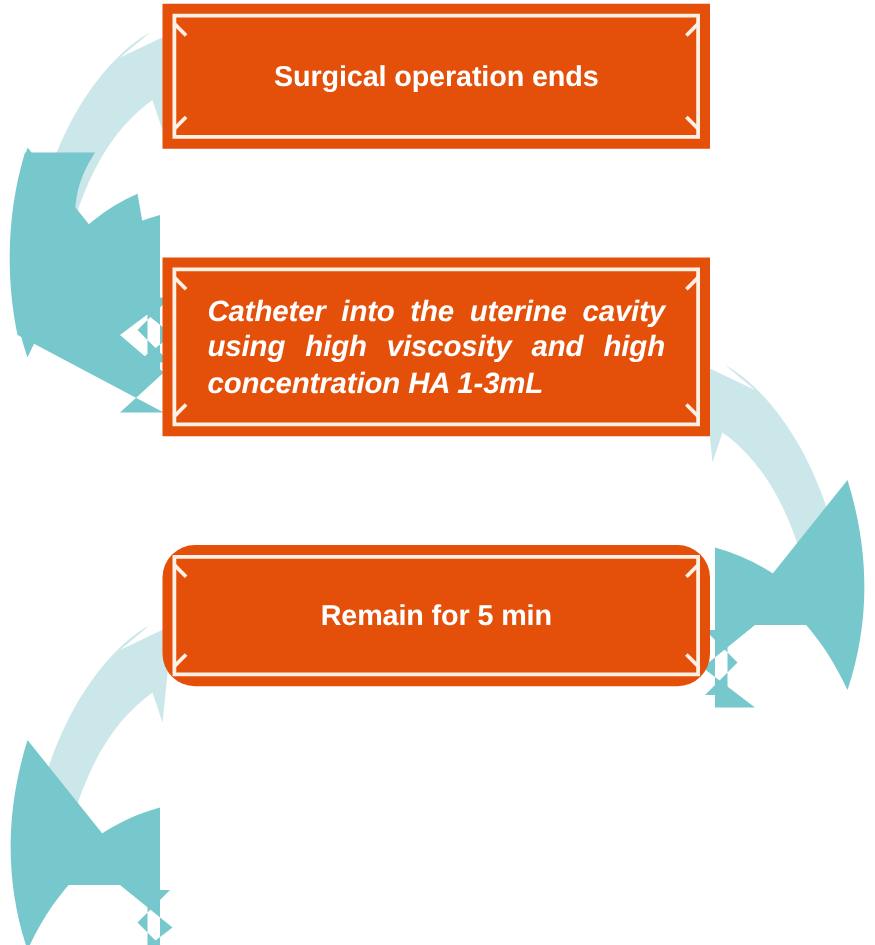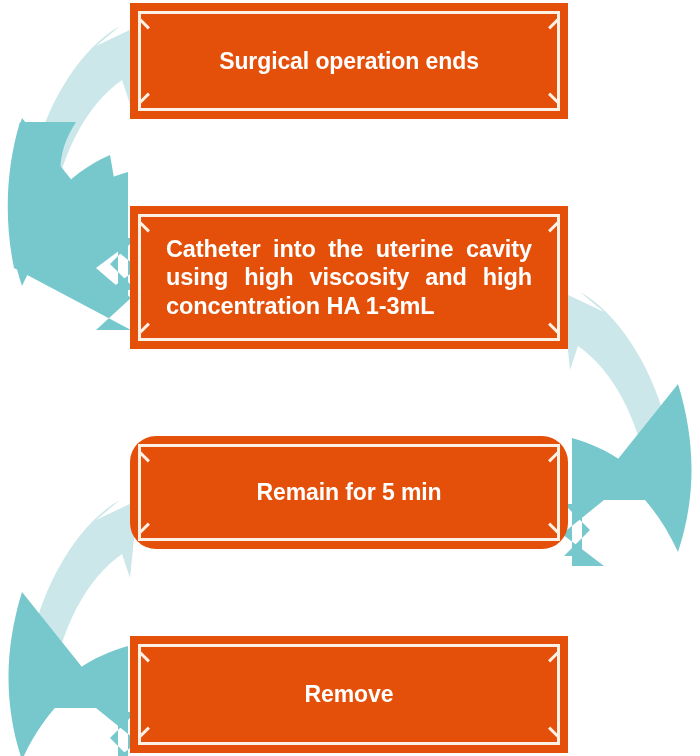--- a/index.html
+++ b/index.html
@@ -84,20 +84,21 @@
     padding: 0 26px;
     box-sizing: border-box;
   }
   .txt-justify {
     text-align: justify;
     text-align-last: left;
     font-size: 23.5px;
     width: 100%;
     padding: 0 36px;
     box-sizing: border-box;
+    font-style: italic;
   }
 
   
   #box-1 { left: 130px; top: 3px;   width: 438px; height: 116px; }
   #box-2 { left: 130px; top: 206px; width: 438px; height: 143px; }
   #box-3 { left: 130px; top: 436px; width: 438px; height: 113px; border-radius: 26px; }
   #box-4 { left: 130px; top: 636px; width: 438px; height: 117px; }
 </style>
 </head>
 <body>
@@ -247,25 +248,14 @@
       <div class="corner-lines">
         <span class="cl-tl"></span>
           <span class="cl-tr"></span>
         <span class="cl-bl"></span>
           <span class="cl-br"></span>
       </div>
     </div>
     <div class="box-text txt-center">Remain for 5 min</div>
   </div>
 
-  <div class="proc-box" id="box-4">
-    <div class="bevel">
-      <div class="corner-lines">
-        <span class="cl-tl"></span>
-          <span class="cl-tr"></span>
-        <span class="cl-bl"></span>
-          <span class="cl-br"></span>
-      </div>
-    </div>
-    <div class="box-text txt-center">Remove</div>
-  </div>
 
 </div>
 
 </body></html>

